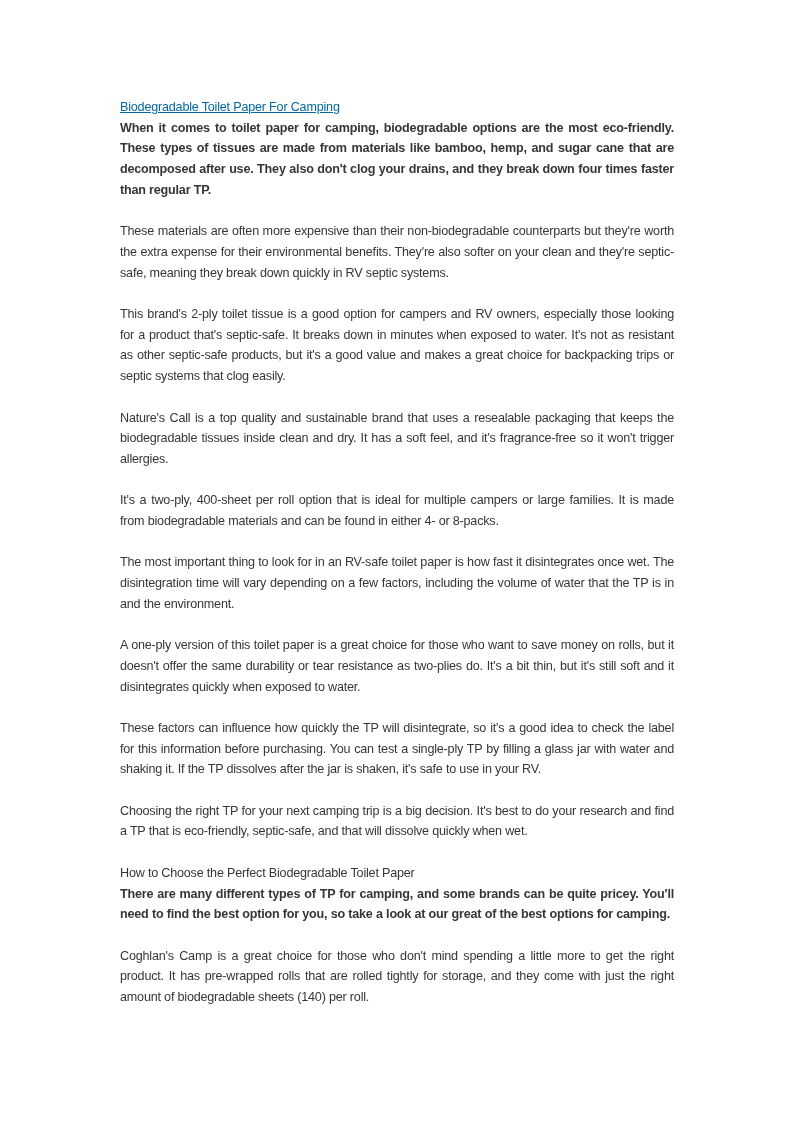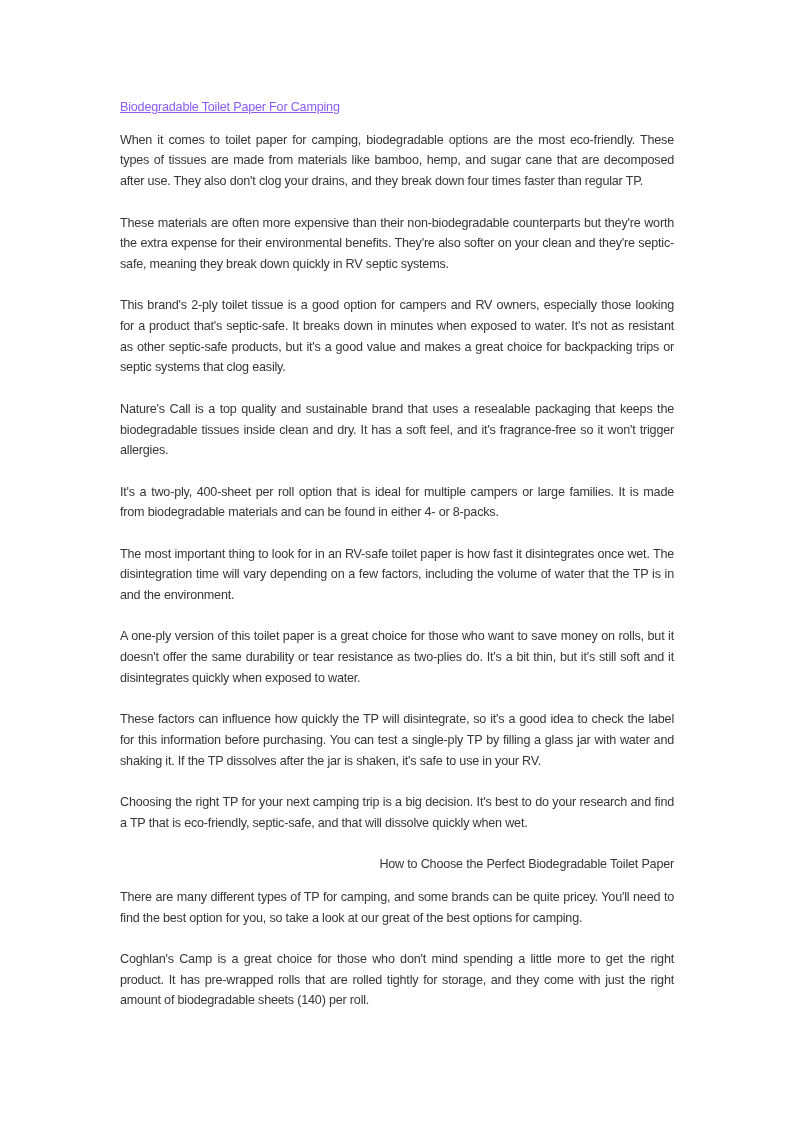--- a/index.html
+++ b/index.html
@@ -20,38 +20,39 @@
     top: 97px;
     width: 554px;
     font-family: "Liberation Sans", sans-serif;
     font-size: 12.6px;
     line-height: 20.7px;
     letter-spacing: -0.2px;
     color: #363636;
   }
   .doc-title {
     display: block;
-    color: #8b5cf6;
+    color: #0369a1;
     text-decoration: underline;
     cursor: pointer;
     margin: 0;
   }
   .para {
     margin: 20.7px 0 0 0;
     text-align: justify;
   }
   .para.attached {
-    margin-top: 12px;
+    margin-top: 0;
+    font-weight: bold;
   }
   .subheading {
     margin: 20.7px 0 0 0;
     font-size: inherit;
     font-weight: normal;
     line-height: inherit;
-    text-align: right;
+    text-align: left;
   }
 </style>
 </head>
 <body>
 
 <div class="page">
   <div class="doc">
 
     <a class="doc-title">Biodegradable Toilet Paper For Camping</a>
 

